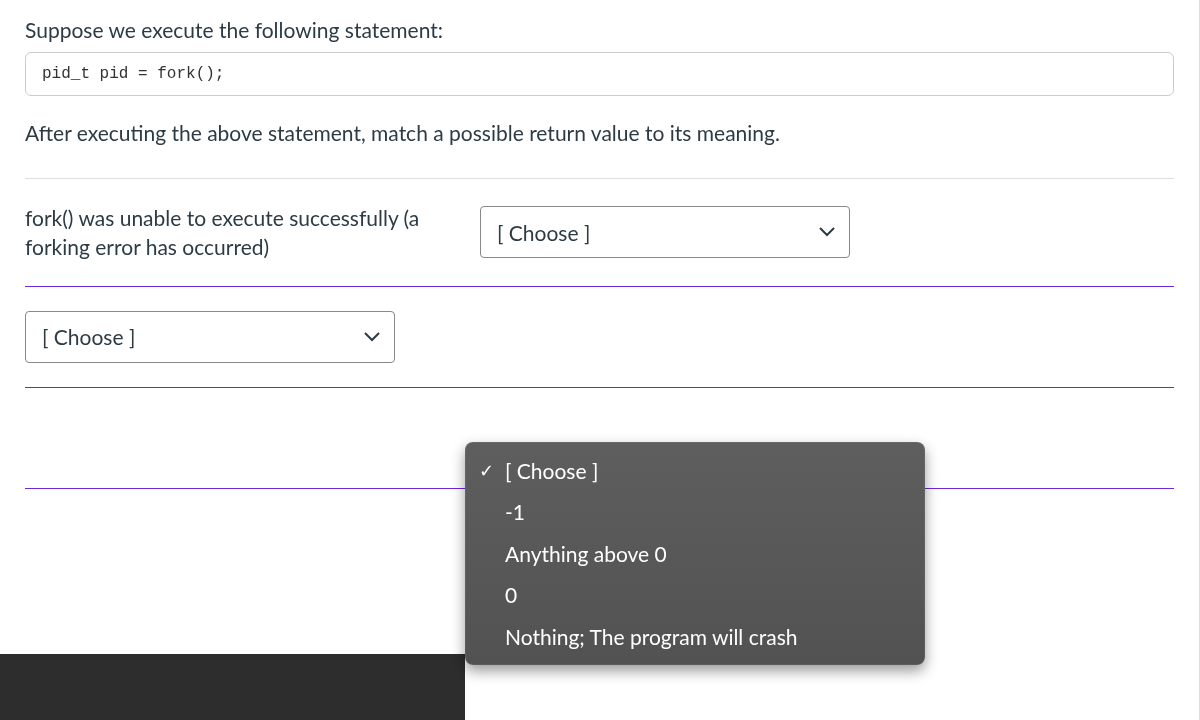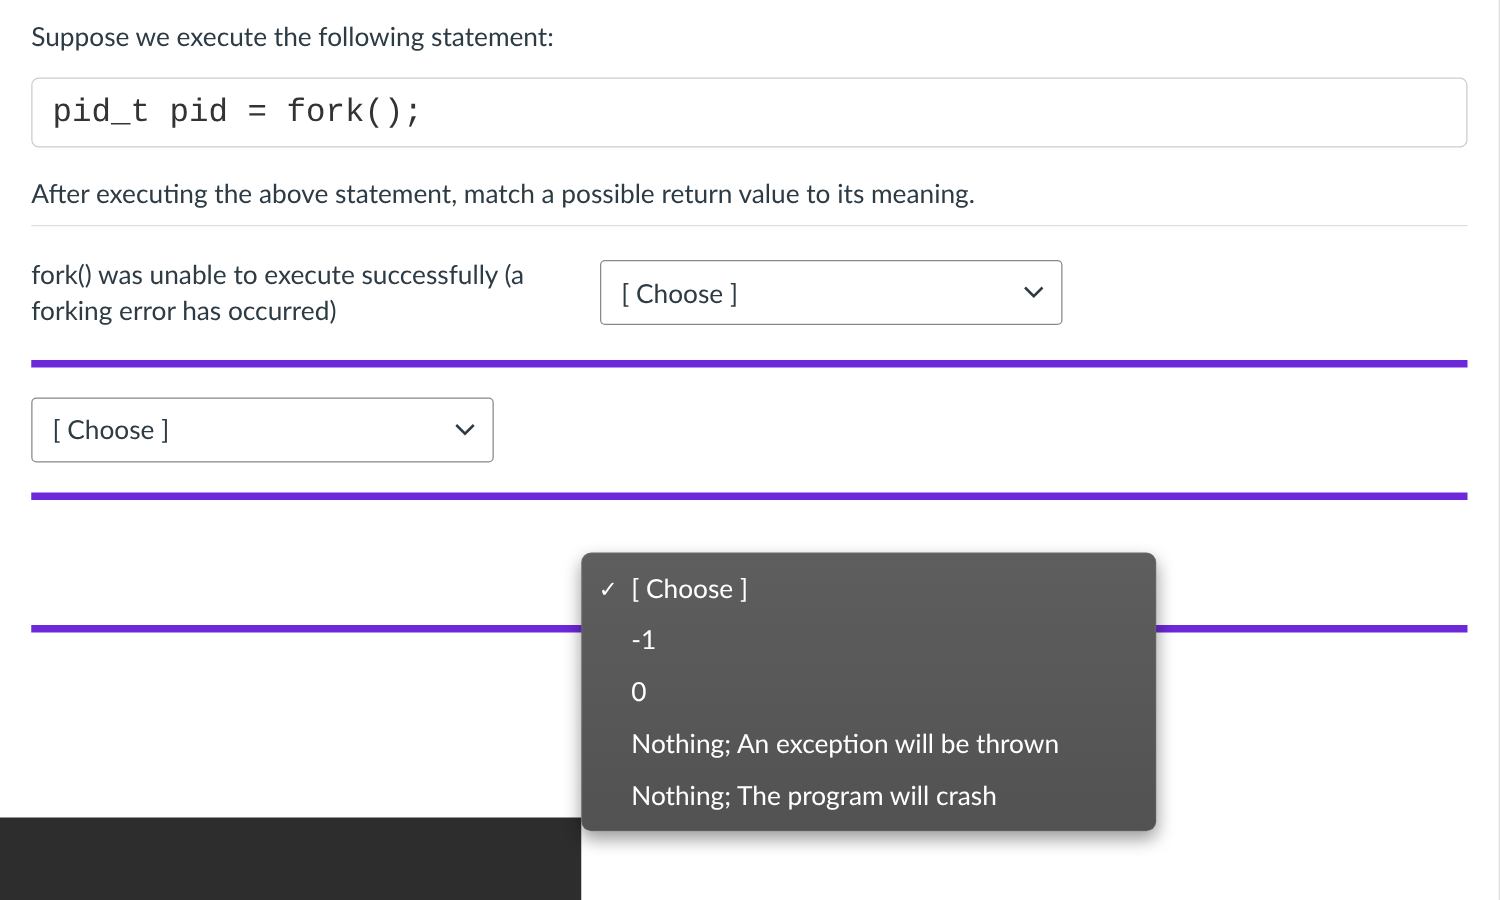--- a/index.html
+++ b/index.html
@@ -16,45 +16,45 @@
       width: 1200px;
       height: 720px;
       overflow: hidden;
     }
     .container {
       padding: 15px 25px 0 25px;
       border-right: 1px solid #ddd;
       height: 100%;
     }
     .intro-text {
-      margin-bottom: 18px;
+      margin-bottom: 8px;
       line-height: 1.4;
     }
     .code-block {
       border: 1px solid #ccc;
       border-radius: 6px;
       padding: 12px 16px;
       font-family: Menlo, Monaco, Consolas, "Courier New", monospace;
-      font-size: 26px;
+      font-size: 16px;
       color: #333;
       background: #fff;
       margin-bottom: 22px;
     }
     .instruction {
-      margin-bottom: 10px;
+      margin-bottom: 30px;
       line-height: 1.4;
     }
     .match-table {
       width: 100%;
       border-top: 1px solid #ddd;
     }
     .match-row {
       display: flex;
       align-items: center;
-      border-bottom: 6px solid #6d28d9;
+      border-bottom: 1px solid #6d28d9;
       padding: 24px 0;
     }
     .match-label {
       flex: 0 0 455px;
       padding-right: 20px;
       line-height: 1.4;
     }
     .select-wrap {
       position: relative;
       display: flex;
@@ -172,21 +172,21 @@
 
 <div class="dropdown-menu">
   <div class="dropdown-item">
     <span class="check">✓</span>
     <span>[ Choose ]</span>
   </div>
   <div class="dropdown-item">
     <span>-1</span>
   </div>
   <div class="dropdown-item">
-    <span>0</span>
+    <span>Anything above 0</span>
   </div>
   <div class="dropdown-item">
-    <span>Nothing; An exception will be thrown</span>
+    <span>0</span>
   </div>
   <div class="dropdown-item">
     <span>Nothing; The program will crash</span>
   </div>
 </div>
 
 </body></html>

